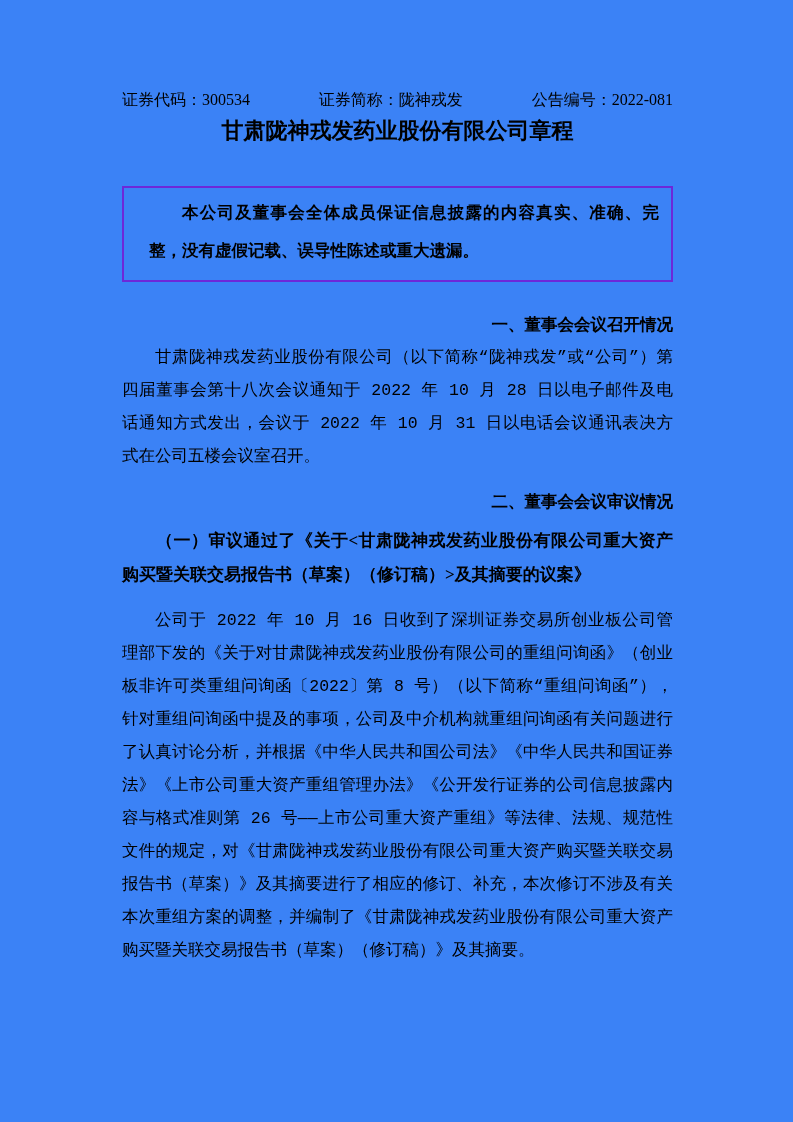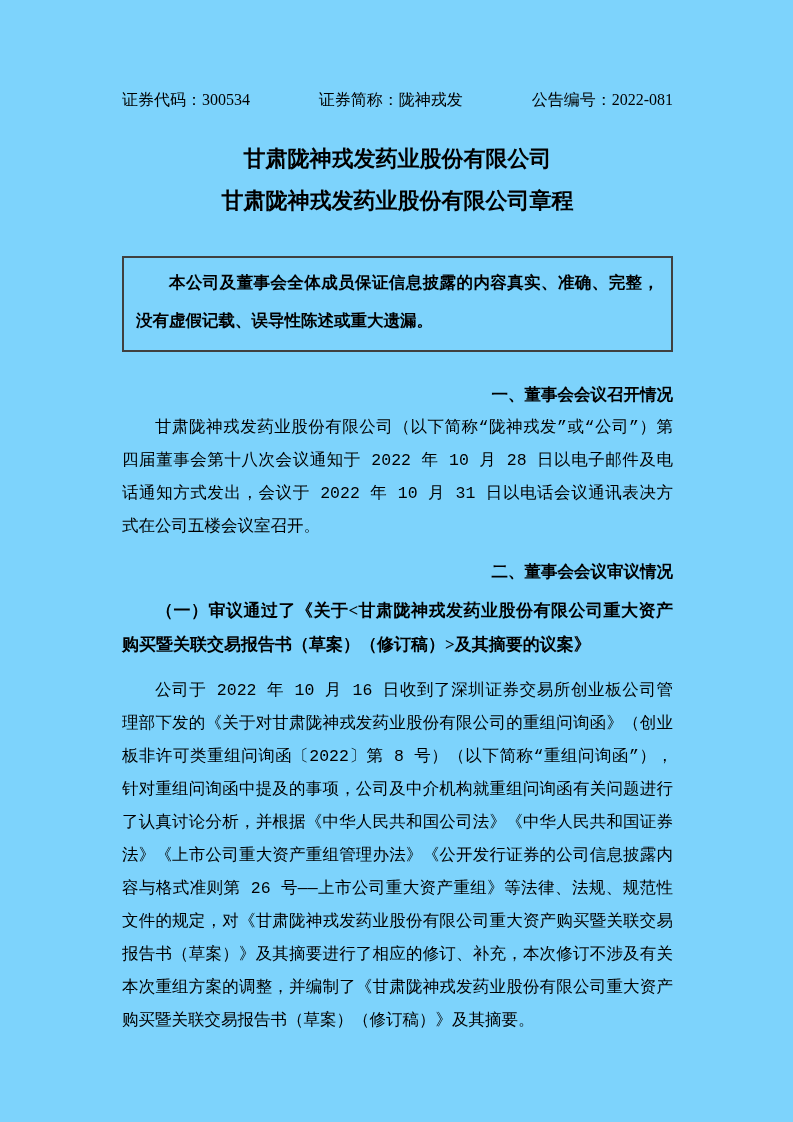--- a/index.html
+++ b/index.html
@@ -4,21 +4,21 @@
 <style>
   html, body {
     margin: 0;
     padding: 0;
     background: #ffffff;
   }
   .page {
     position: relative;
     width: 793px;
     height: 1122px;
-    background: #7dd3fc;
+    background: #3b82f6;
     box-sizing: border-box;
     padding: 90px 120px 0 122px;
     font-family: "Liberation Serif", "DejaVu Serif", serif;
     color: #000000;
     overflow: hidden;
   }
   .doc-header {
     display: flex;
     justify-content: space-between;
     align-items: baseline;
@@ -31,22 +31,22 @@
     text-align: center;
     font-size: 22px;
     font-weight: bold;
     line-height: 42px;
   }
   .doc-title.first {
     margin-top: 28px;
   }
   .disclaimer-box {
     margin-top: 34px;
-    border: 2px solid #404040;
-    padding: 6px 12px 10px 12px;
+    border: 2px solid #6d28d9;
+    padding: 6px 12px 10px 25px;
     box-sizing: border-box;
   }
   .disclaimer-box p {
     margin: 0;
     font-size: 16.5px;
     font-weight: bold;
     line-height: 38px;
     text-indent: 2em;
     text-align: justify;
   }
@@ -83,21 +83,20 @@
 <body>
 
 <div class="page">
 
   <div class="doc-header">
     <span>证券代码：300534</span>
     <span>证券简称：陇神戎发</span>
     <span>公告编号：2022-081</span>
   </div>
 
-  <h1 class="doc-title first">甘肃陇神戎发药业股份有限公司</h1>
   <h1 class="doc-title">甘肃陇神戎发药业股份有限公司章程</h1>
 
   <div class="disclaimer-box">
     <p>本公司及董事会全体成员保证信息披露的内容真实、准确、完整，没有虚假记载、误导性陈述或重大遗漏。</p>
   </div>
 
   <h2 class="sec-heading">一、董事会会议召开情况</h2>
 
   <p class="body-para">甘肃陇神戎发药业股份有限公司（以下简称“陇神戎发”或“公司”）第四届董事会第十八次会议通知于 2022 年 10 月 28 日以电子邮件及电话通知方式发出，会议于 2022 年 10 月 31 日以电话会议通讯表决方式在公司五楼会议室召开。</p>
 

